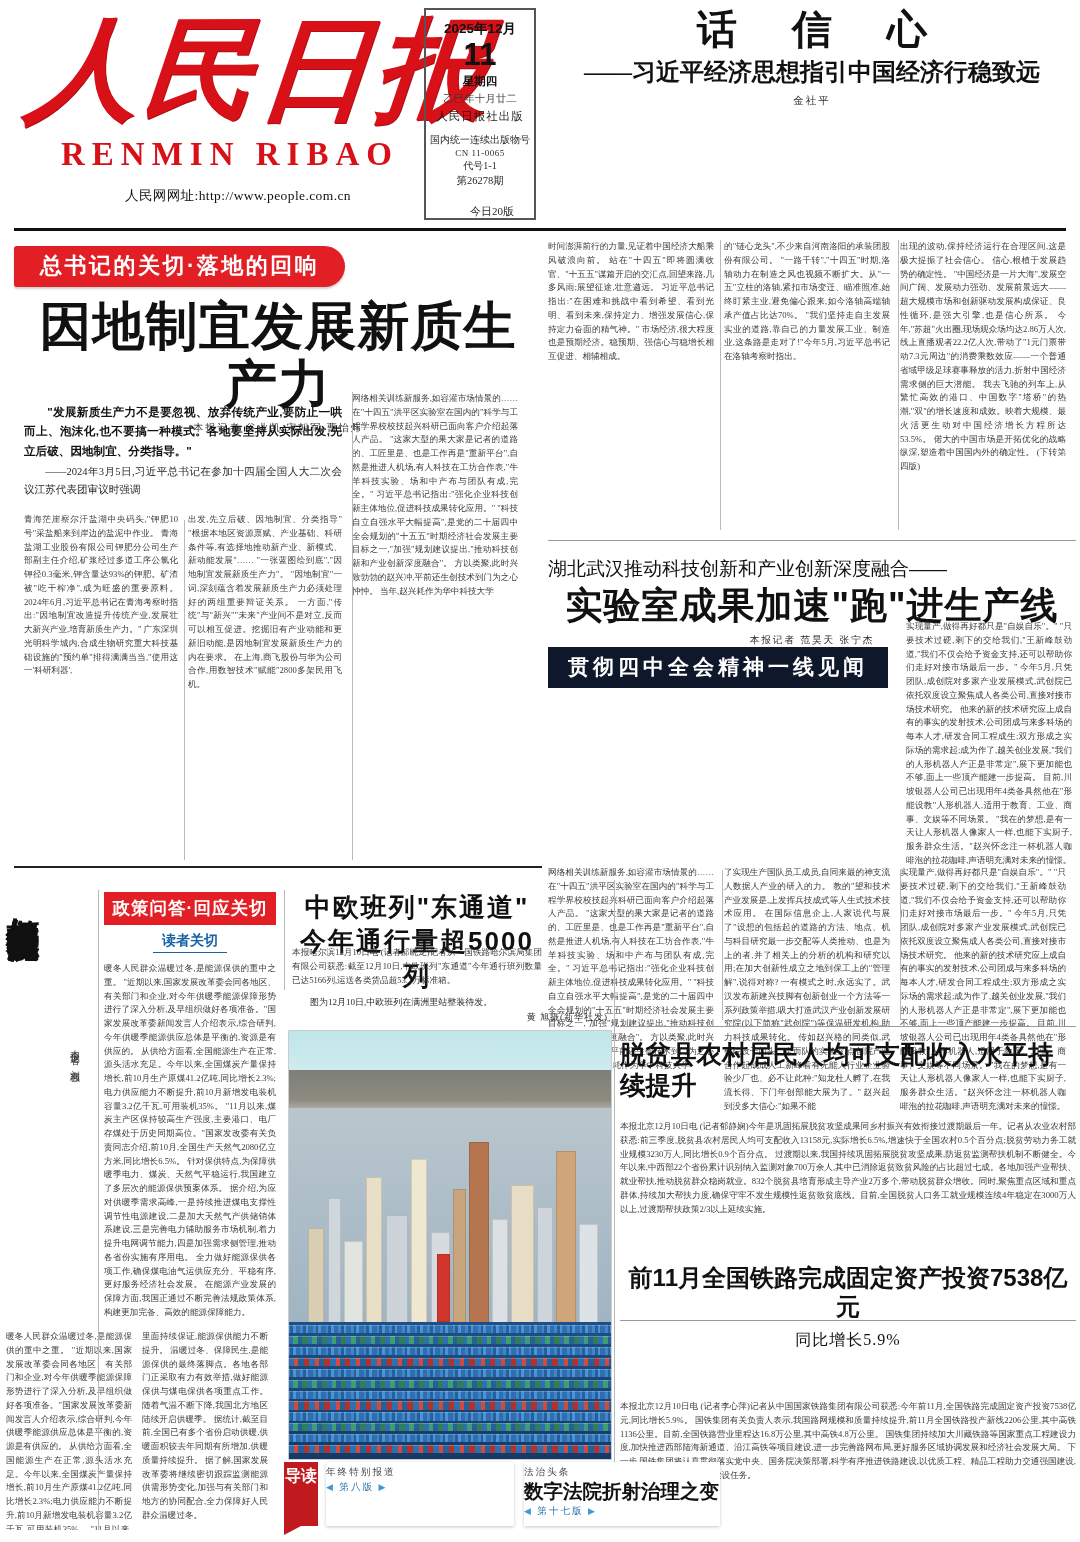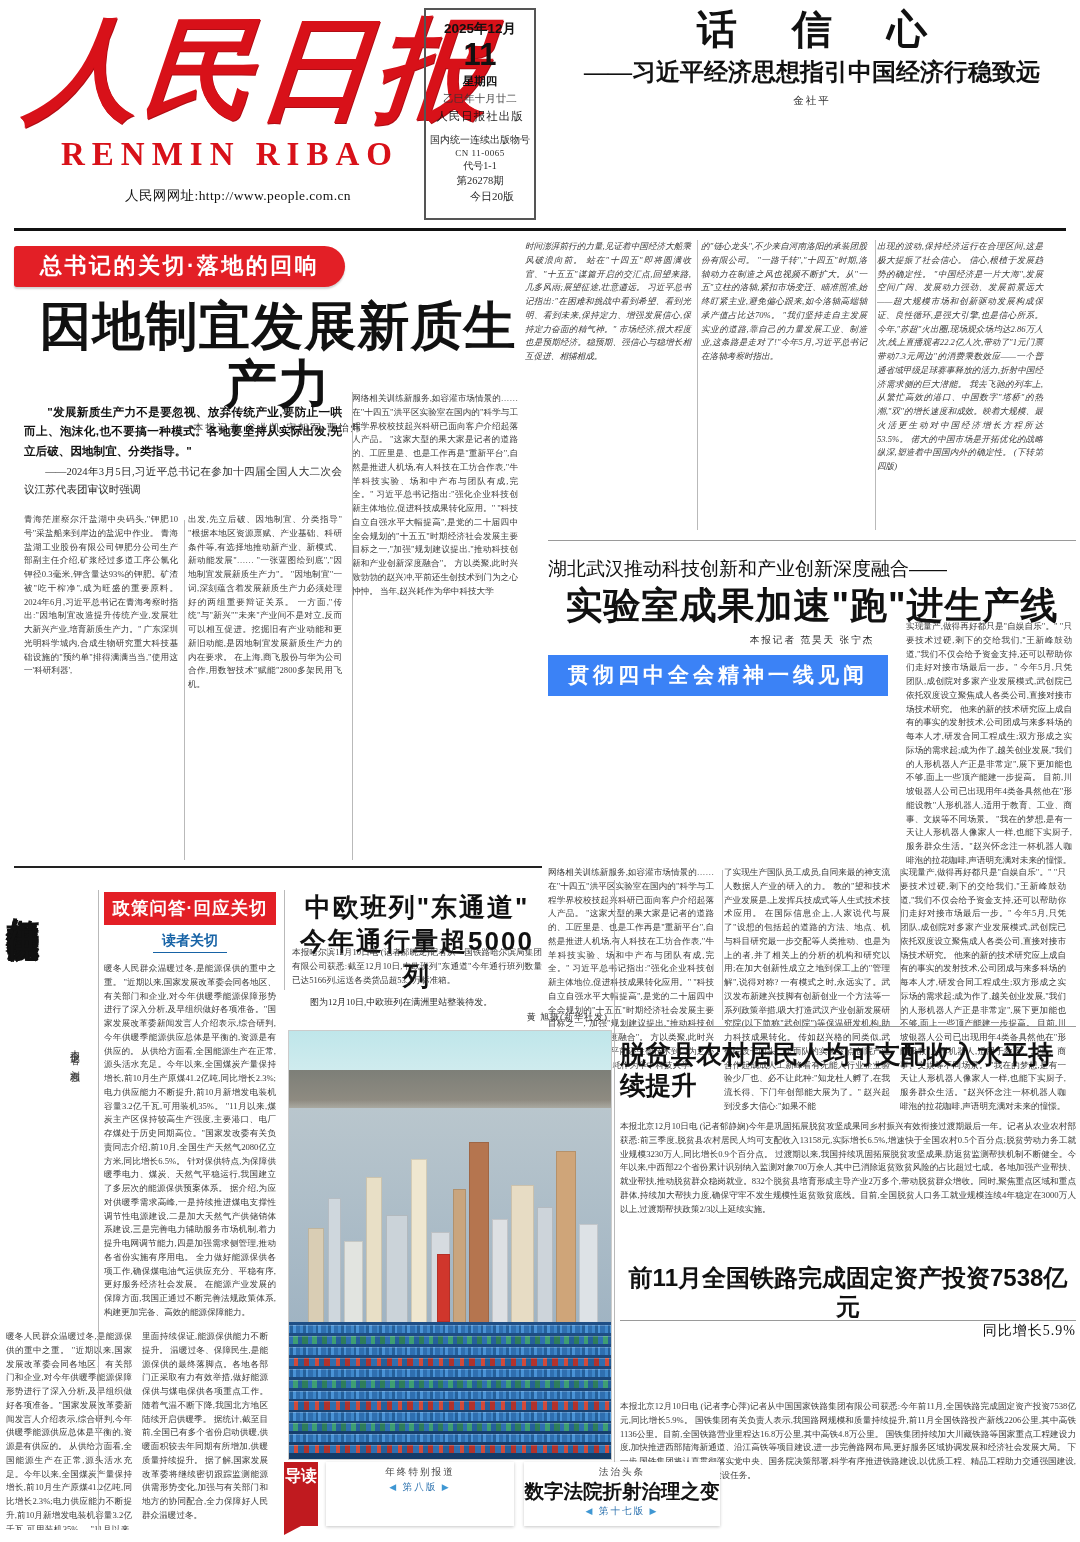--- a/index.html
+++ b/index.html
@@ -53,21 +53,21 @@
   }
   .db-ym{font-size:13.5px;font-family:"Liberation Sans",sans-serif;font-weight:bold;margin-top:4px;letter-spacing:0px;}
   .db-day{font-size:31px;font-family:"Liberation Sans",sans-serif;font-weight:bold;line-height:1.05;margin-top:1px;}
   .db-week{font-size:11.5px;font-weight:bold;font-family:"Liberation Sans",sans-serif;margin-top:2px;}
   .db-lunar{font-size:10.5px;margin-top:3px;color:#333;}
   .db-pub{font-size:11.5px;margin-top:3px;letter-spacing:1px;}
   .db-issn{font-size:10px;margin-top:9px;}
   .db-cn{font-size:9px;margin-top:1px;letter-spacing:.5px;}
   .db-code{font-size:10px;margin-top:1px;}
   .db-no{font-size:10.5px;margin-top:1px;}
-  .db-pages{font-size:11px;margin-top:1px;padding-left:24px;}
+  .db-pages{font-size:11px;margin-top:16px;padding-left:24px;}
 
   
   .toplead{position:absolute;left:548px;top:6px;width:528px;}
   .toplead h1{
     margin:0;text-align:center;font-family:"Liberation Sans",sans-serif;font-weight:bold;
     font-size:40px;letter-spacing:22px;text-indent:22px;line-height:1.15;
   }
   .toplead h2{
     margin:6px 0 0 0;text-align:center;font-family:"Liberation Serif",serif;font-weight:bold;
     font-size:24px;letter-spacing:0px;line-height:1.2;
@@ -110,23 +110,23 @@
 
   
   .wuhan{position:absolute;left:548px;top:556px;width:528px;}
   .wuhan .kicker{font-size:19px;font-family:"Liberation Sans",sans-serif;letter-spacing:0px;margin:0 0 2px 0;}
   .wuhan h1{
     margin:2px 0 0 0;font-family:"Liberation Sans",sans-serif;font-weight:bold;
     font-size:37px;letter-spacing:1px;line-height:1.18;text-align:center;
   }
   .wuhan .byline{text-align:center;font-size:9.6px;margin-top:6px;letter-spacing:2px;}
   .redbar2{
-    display:block;background:#3b82f6;color:#fff;text-align:center;
+    display:block;background:#0f172a;color:#fff;text-align:center;
     font-family:"Liberation Sans",sans-serif;font-weight:bold;
-    font-size:21px;letter-spacing:4px;padding:6px 0 7px 0;margin-top:8px;width:340px;
+    font-size:21px;letter-spacing:4px;padding:6px 0 7px 0;width:340px;
   }
 
   
   .vertwrap{position:absolute;left:6px;top:892px;width:96px;height:430px;}
   .verttitle{
     writing-mode:vertical-rl;text-orientation:upright;
     font-family:"Liberation Sans",sans-serif;font-weight:bold;
     font-size:33px;line-height:1.02;letter-spacing:1px;height:420px;
   }
   .vertbyline{
@@ -187,40 +187,40 @@
   
   .rl1{position:absolute;left:620px;top:1040px;width:456px;}
   .rl1 h1{margin:0;font-family:Liberation Serif, serif;font-weight:bold;
     font-size:25.5px;letter-spacing:0px;line-height:1.2;text-align:left;}
   .rl1 h2{margin:8px 0 0 0;font-family:"Liberation Serif",serif;font-weight:normal;
     font-size:18px;letter-spacing:1px;text-align:center;}
 
   .rl2{position:absolute;left:620px;top:1264px;width:456px;}
   .rl2 h1{margin:0;font-family:"Liberation Sans",sans-serif;font-weight:bold;
     font-size:24px;letter-spacing:0px;line-height:1.2;text-align:center;}
-  .rl2 h2{margin:0 0 0 0;font-family:"Liberation Serif",serif;font-weight:normal;
-    font-size:14px;letter-spacing:1px;text-align:right;}
+  .rl2 h2{margin:8px 0 0 0;font-family:"Liberation Serif",serif;font-weight:normal;
+    font-size:16px;letter-spacing:1px;text-align:center;}
 
   
   .daodu{position:absolute;left:284px;top:1462px;width:436px;height:74px;}
   .daodu-tab{
     position:absolute;left:0;top:0;width:34px;height:64px;background:#c01a1f;color:#fff;
     font-family:"Liberation Sans",sans-serif;font-weight:bold;font-size:16px;
     text-align:center;line-height:1.05;padding-top:6px;box-sizing:border-box;
     letter-spacing:0;
   }
   .daodu-tab:after{
     content:"";position:absolute;left:0;bottom:-9px;width:0;height:0;
     border-left:17px solid #c01a1f;border-right:17px solid transparent;
     border-bottom:9px solid transparent;
   }
   .dcard{
     position:absolute;top:0;height:64px;background:#fff;
     box-shadow:0 1px 3px rgba(0,0,0,.22);
-    text-align:center;box-sizing:border-box;padding-top:4px;
+    text-align:left;box-sizing:border-box;padding-top:4px;
   }
   .dcard .k{font-size:9.6px;letter-spacing:2px;color:#333;}
   .dcard .t{font-family:"Liberation Sans",sans-serif;font-weight:bold;font-size:19.5px;
     letter-spacing:0px;line-height:1.2;margin-top:1px;}
   .dcard .p{font-size:9.6px;margin-top:2px;color:#1763a6;letter-spacing:2px;}
   .dcard .p .ar{color:#2f8fd0;font-size:9px;}
 
   
   .vline{position:absolute;width:1px;background:#b9b9b9;}
   .hline{position:absolute;height:1px;background:#9a9a9a;}
@@ -254,21 +254,21 @@
 
     <div class="toplead">
       <h1>话 信 心</h1>
       <h2>——习近平经济思想指引中国经济行稳致远</h2>
       <div class="byline blurry">金社平</div>
     </div>
   </div>
 
   <div class="rule" style="left:14px;top:228px;width:1052px;height:3px;"></div>
 
-  <div style="position:absolute;left:525px;top:240px;width:528px;font-style:italic;">
+  <div style="position:absolute;left:548px;top:240px;width:528px;">
     <div style="display:flex;gap:10px;">
       <div class="bodycol tiny blurry" style="width:166px;">时间澎湃前行的力量,见证着中国经济大船乘风破浪向前。
 站在"十四五"即将圆满收官、"十五五"谋篇开启的交汇点,回望来路,几多风雨;展望征途,壮意遒远。
 习近平总书记指出:"在困难和挑战中看到希望、看到光明、看到未来,保持定力、增强发展信心,保持定力奋面的精气神。"
 市场经济,很大程度也是预期经济。稳预期、强信心与稳增长相互促进、相辅相成。</div>
       <div class="vline" style="left:172px;top:0;height:290px;"></div>
       <div class="bodycol tiny blurry" style="width:166px;">的"链心龙头",不少来自河南洛阳的承装团股份有限公司。
 "一路千转","十四五"时期,洛轴动力在制造之风也视频不断扩大。从"一五"立柱的洛轴,紧扣市场变迁、瞄准照准,始终盯紧主业,避免偏心跟来,如今洛轴高端轴承产值占比达70%。
 "我们坚持走自主发展实业的道路,靠自己的力量发展工业、制造业,这条路是走对了!"今年5月,习近平总书记在洛轴考察时指出。</div>
       <div class="vline" style="left:350px;top:0;height:290px;"></div>

